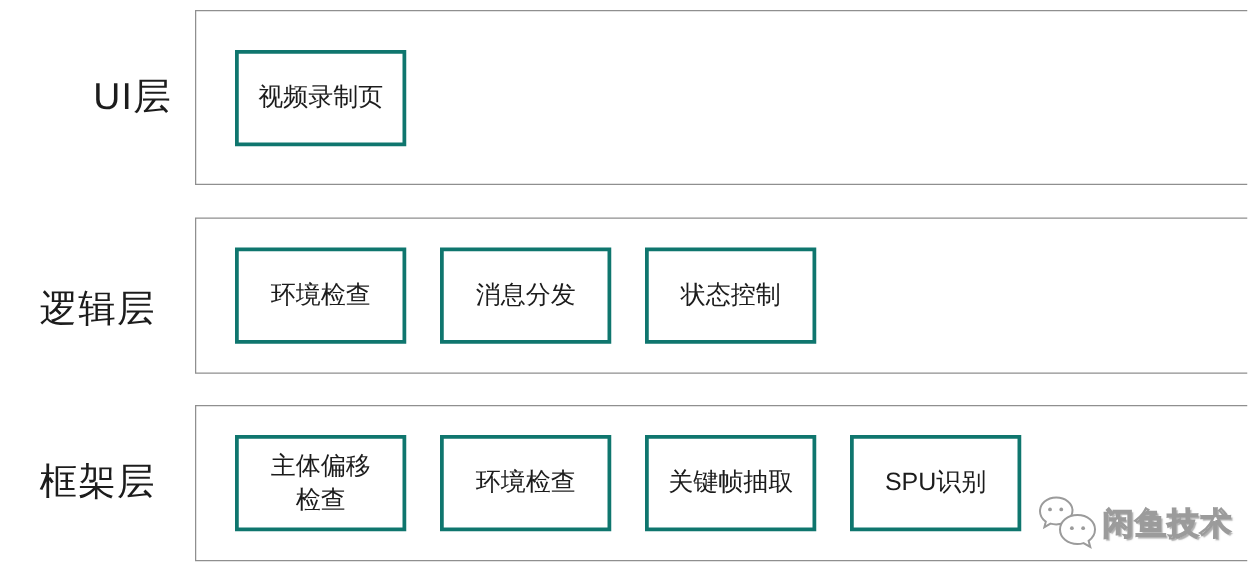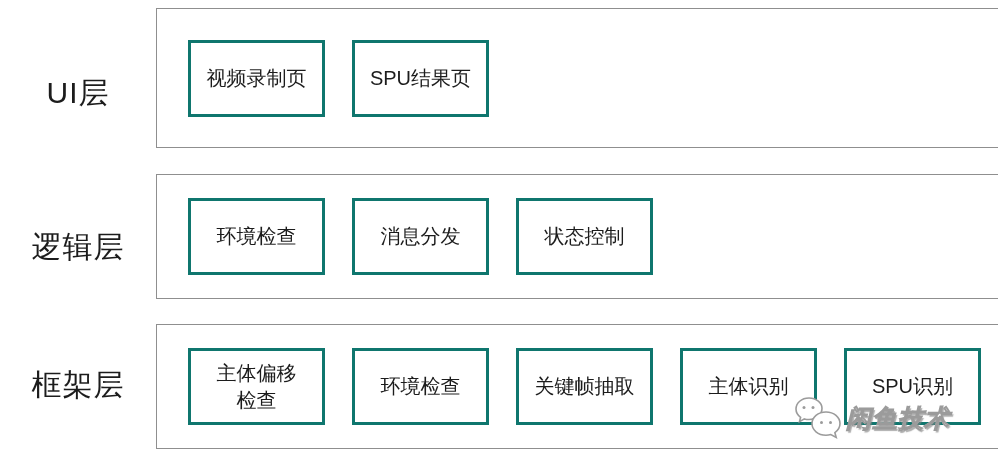--- a/index.html
+++ b/index.html
@@ -35,84 +35,81 @@
     background: #ffffff;
     box-sizing: content-box;
     display: flex;
     align-items: center;
     padding-left: 31px;
     gap: 27px;
   }
   .row-1 { top: 8px;   height: 138px; }
   .row-2 { top: 174px; height: 123px; }
   .row-3 { top: 324px; height: 123px; }
-  .lbl-1 { top: 24px;   height: 138px; }
+  .lbl-1 { top: 8px;   height: 138px; margin-left: 28px; }
   .lbl-2 { top: 186px; height: 123px; }
   .lbl-3 { top: 324px; height: 123px; }
   .module-box {
     width: 131px;
     height: 71px;
     border: 3px solid #0f766e;
     background: #ffffff;
     display: flex;
     align-items: center;
     justify-content: center;
     text-align: center;
     font-size: 20px;
     line-height: 1.35;
     color: #1c1c1c;
     white-space: pre-line;
     flex: 0 0 auto;
     box-sizing: content-box;
   }
   .watermark {
     position: absolute;
-    left: 793px;
+    left: 829px;
     top: 396px;
     display: flex;
     align-items: center;
     gap: 3px;
     pointer-events: none;
-    font-style: italic;
   }
   .watermark-text {
     font-size: 25px;
     font-weight: bold;
     letter-spacing: 1px;
     color: #ffffff;
     -webkit-text-stroke: 1px #9b9b9b;
     text-shadow: 1.5px 1.5px 1px rgba(130,130,130,0.65);
   }
   .wechat-icon { display: block; }
 </style>
 </head>
 <body>
 
 <div class="canvas">
 
   <div class="layer-label lbl-1">UI层</div>
   <div class="layer-row row-1">
     <div class="module-box">视频录制页</div>
-    <div class="module-box">SPU结果页</div>
   </div>
 
   <div class="layer-label lbl-2">逻辑层</div>
   <div class="layer-row row-2">
     <div class="module-box">环境检查</div>
     <div class="module-box">消息分发</div>
     <div class="module-box">状态控制</div>
   </div>
 
   <div class="layer-label lbl-3">框架层</div>
   <div class="layer-row row-3">
     <div class="module-box">主体偏移
 检查</div>
     <div class="module-box">环境检查</div>
     <div class="module-box">关键帧抽取</div>
-    <div class="module-box">主体识别</div>
     <div class="module-box">SPU识别</div>
   </div>
 
   <div class="watermark">
     <svg class="wechat-icon" width="50" height="44" viewBox="0 0 50 44" aria-hidden="true">
       <g fill="#ffffff" stroke="#9b9b9b" stroke-width="1.6">
 
         <path d="M16 2 C8.5 2 3 7 3 13 c0 3.4 1.8 6.3 4.6 8.3 l-1.1 4.4 4.9 -2.8 c1.4 0.4 3 0.6 4.6 0.6 7.5 0 13 -5 13 -11.2 C29 7 23.5 2 16 2 Z"></path>
 
         <path d="M33 16 c-8 0 -14 5.2 -14 11.6 0 6.4 6 11.6 14 11.6 1.7 0 3.3 -0.25 4.8 -0.7 l5.4 3 -1.3 -4.8 c2.9 -2.1 5.1 -5.3 5.1 -9.1 C47 21.2 41 16 33 16 Z"></path>

